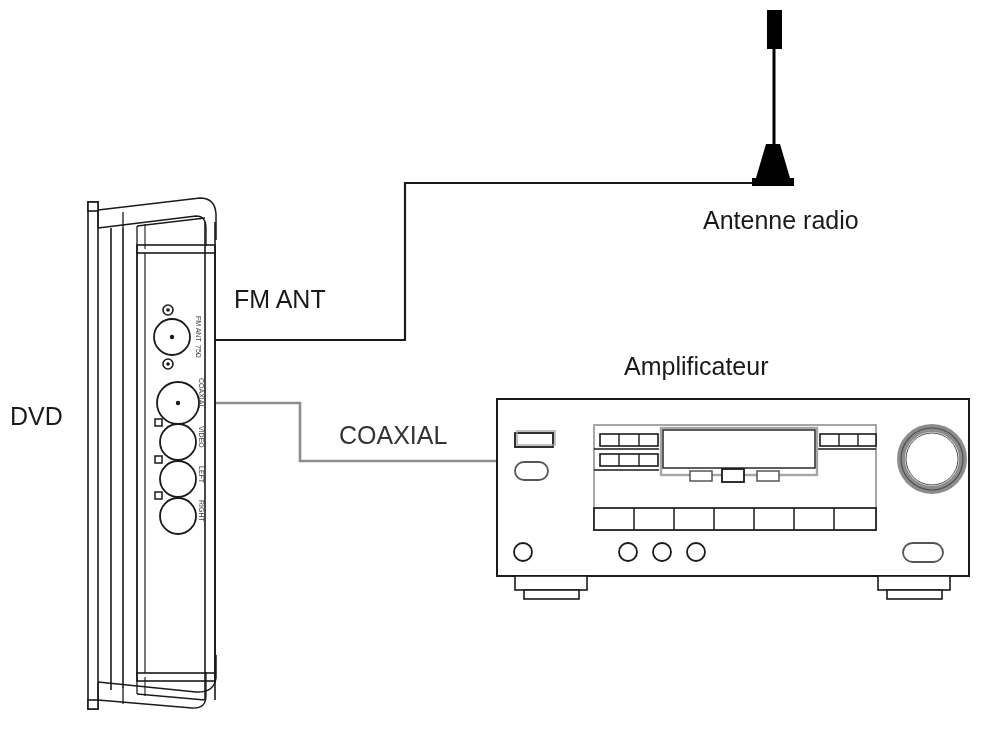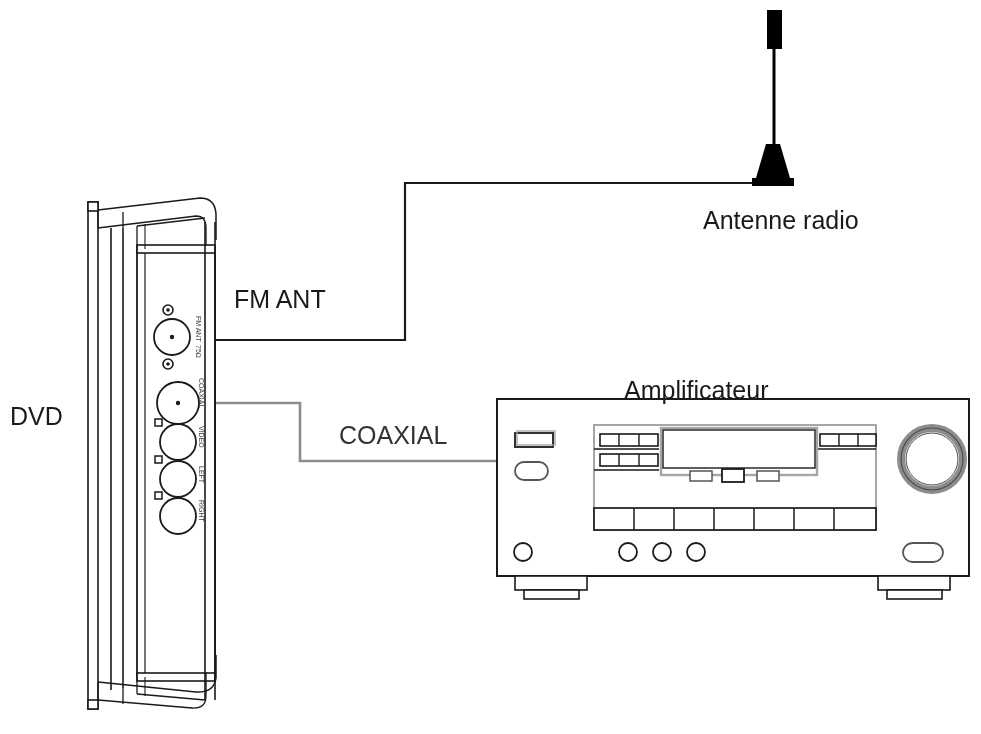--- a/index.html
+++ b/index.html
@@ -37,21 +37,21 @@
     font-size: 25px;
   }
   .label-coax {
     font-size: 25px;
     color: #333333;
   }
   #label-dvd      { left: 10px;  top: 404px; }
   #label-fmant    { left: 234px; top: 287px; }
   #label-coaxial  { left: 339px; top: 423px; }
   #label-antenne  { left: 703px; top: 208px; }
-  #label-amplif   { left: 624px; top: 354px; margin-top: 24px; }
+  #label-amplif   { left: 624px; top: 354px; }
 </style>
 </head>
 <body>
 
 <div id="diagram-root">
 
   <svg id="diagram-svg" width="981" height="734" viewBox="0 0 981 734">
 
     <g>
       <polyline points="200,340 405,340 405,183 773,183" fill="none" stroke="#1a1a1a" stroke-width="2.2"></polyline>

